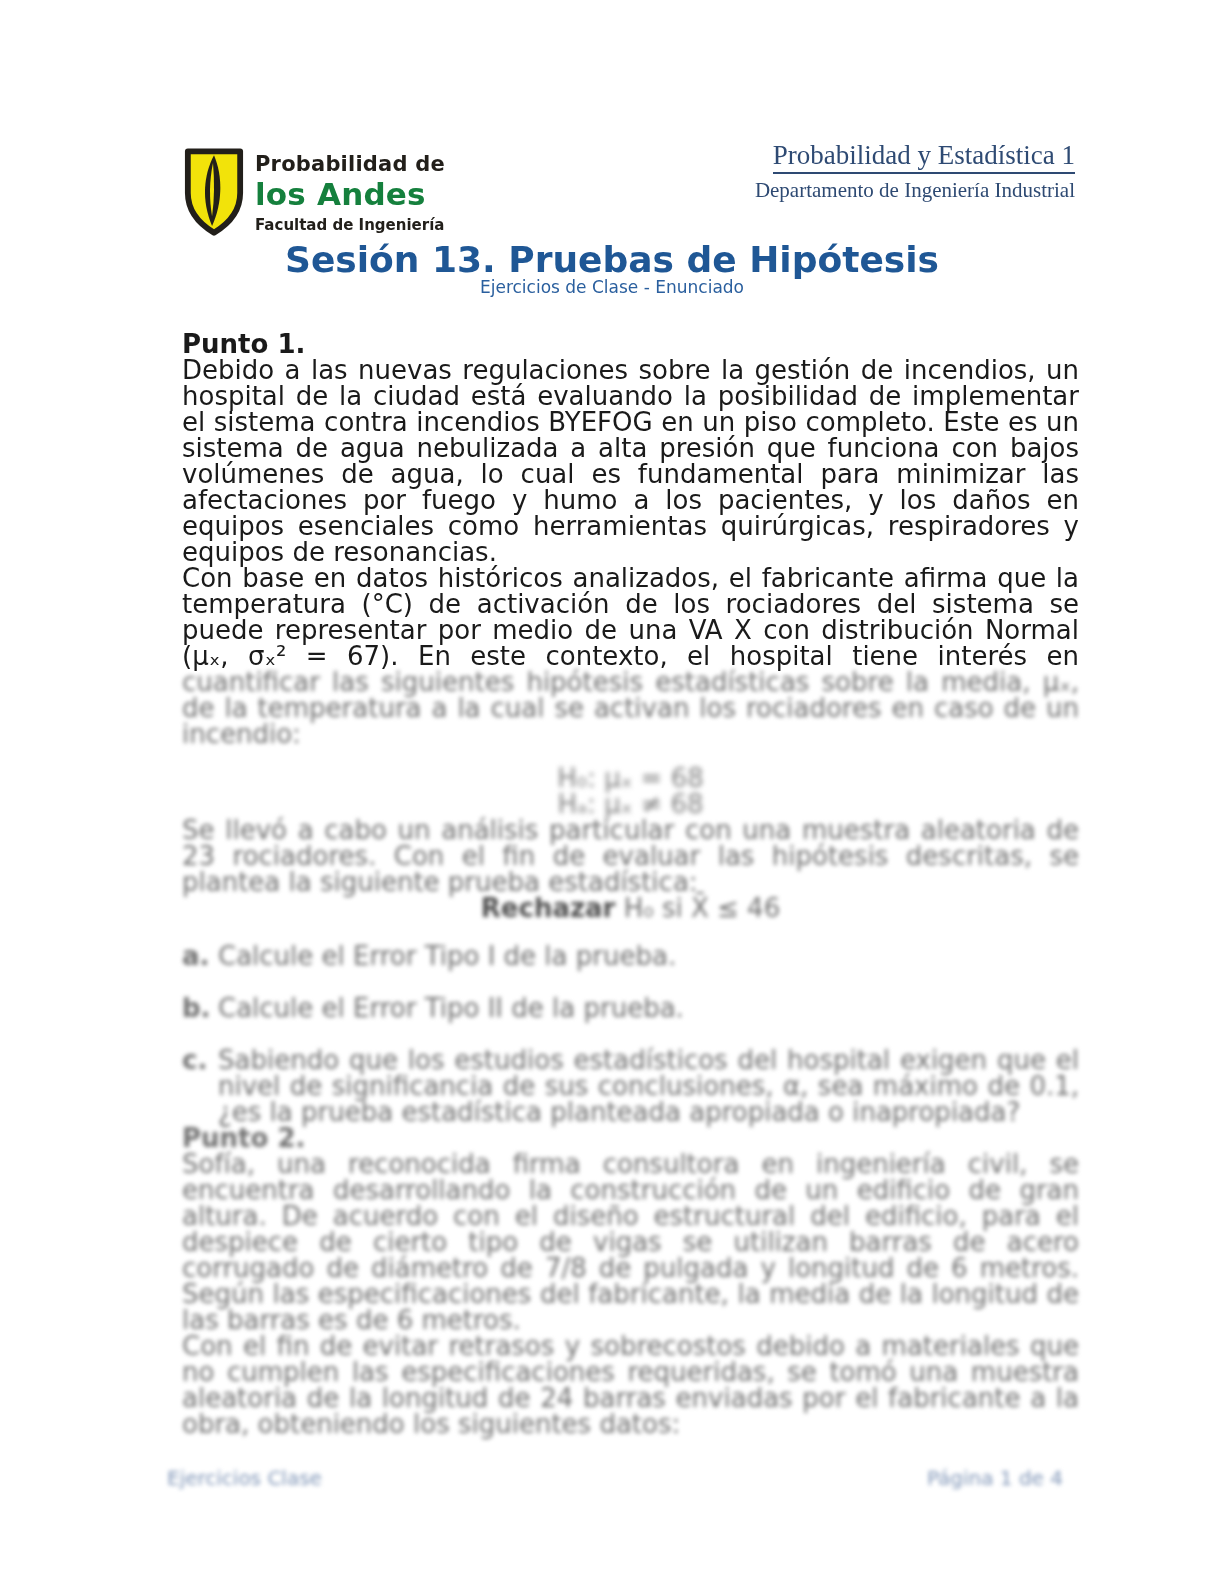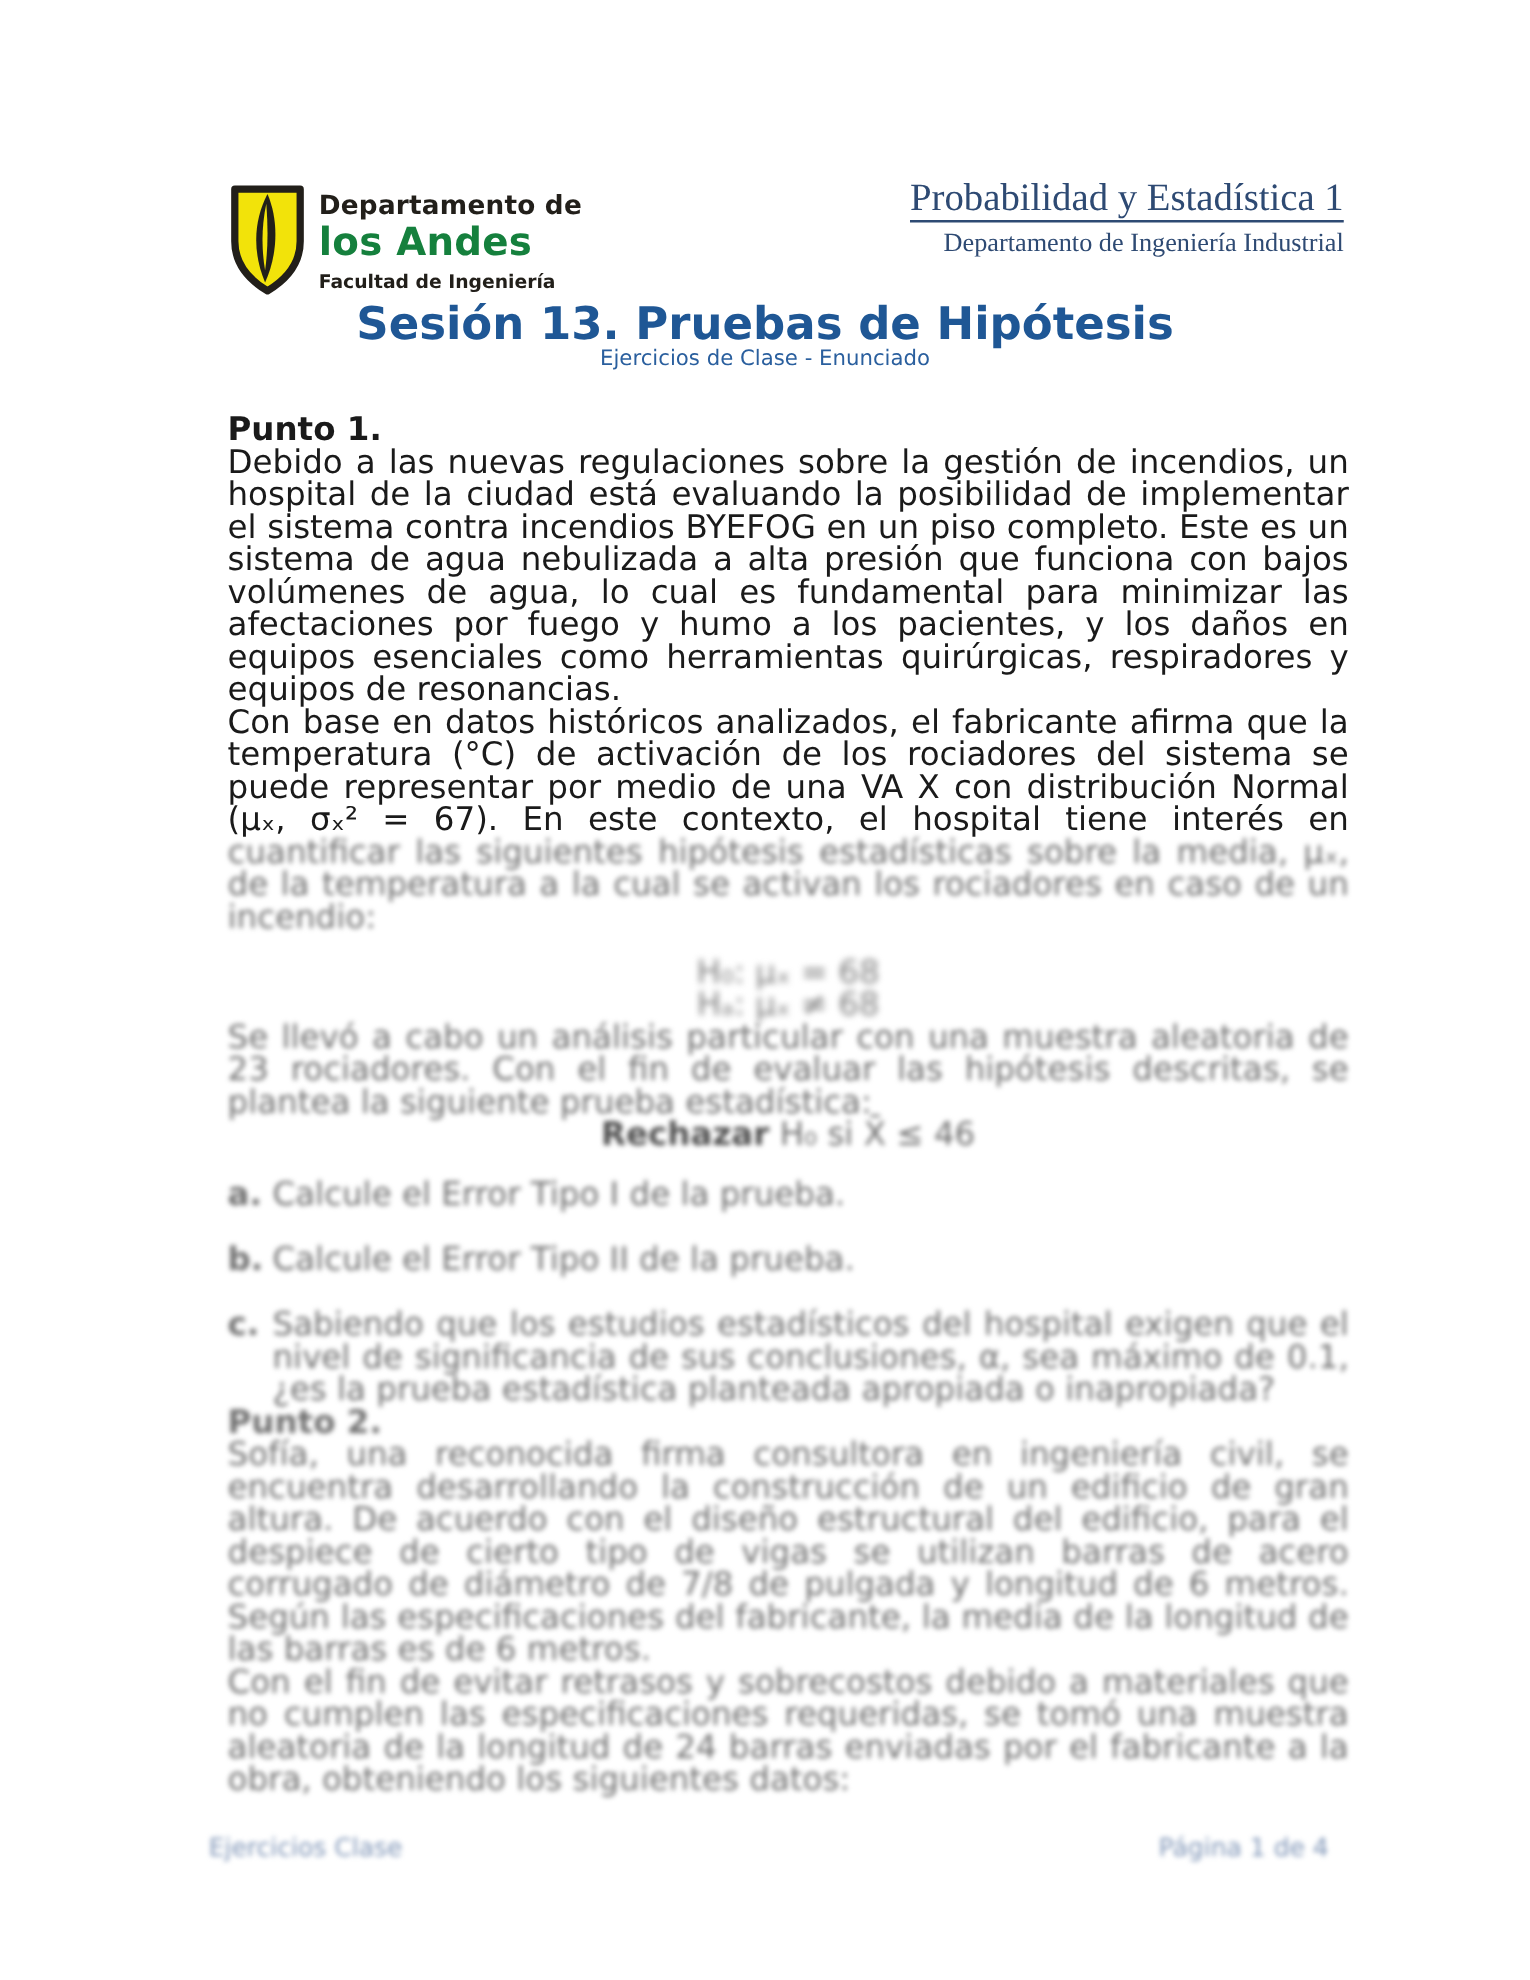--- a/index.html
+++ b/index.html
@@ -13,21 +13,21 @@
   }
   
   .logo{position:absolute;left:183px;top:148px;display:flex;align-items:flex-start;gap:10px;}
   .logo-names{padding-top:6px;line-height:1;}
   .logo-uni1{font-size:21px;font-weight:600;color:#221f1a;letter-spacing:0.2px;}
   .logo-uni2{font-size:31px;font-weight:700;color:#15803d;margin-top:4px;letter-spacing:0.2px;}
   .logo-fac{font-size:15px;font-weight:700;color:#221f1a;margin-top:8px;}
   .course{position:absolute;right:149px;top:141px;text-align:right;color:#2e4a73;}
   .course-title{
     font-family:"Liberation Serif","DejaVu Serif",serif;
-    font-size:31px;line-height:1.1;
+    font-size:27px;line-height:1.1;
     border-bottom:2px solid #2e4a73;padding-bottom:1px;display:inline-block;
   }
   .course-dept{font-size:21px;margin-top:4px;font-family:Liberation Serif, serif;}
   
   .doc-title{position:absolute;left:0;top:239px;width:100%;text-align:center;
     font-size:36px;font-weight:700;color:#1f5795;}
   .doc-subtitle{position:absolute;left:0;top:277px;width:100%;text-align:center;
     font-size:17px;color:#2a5f9e;}
   
   .content{position:absolute;left:182px;top:331px;width:897px;
@@ -59,21 +59,21 @@
 
   <div class="logo">
     <span>
       <svg viewBox="0 0 64 90" width="62" height="88" aria-hidden="true">
         <path d="M5,3 H59 V46 C59,65 47,78 32,87 C17,78 5,65 5,46 Z" fill="#F2E30A" stroke="#221F1A" stroke-width="6" stroke-linejoin="round"></path>
         <path d="M32,7 C21,28 19,54 30,80 C41,56 41,28 32,7 Z" fill="#221F1A"></path>
         <path d="M31,15 C27,34 27,52 30,70 C32.5,52 32.5,34 31,15 Z" fill="#F2E30A"></path>
       </svg>
     </span>
     <div class="logo-names">
-      <div class="logo-uni1">Departamento de</div>
+      <div class="logo-uni1">Probabilidad de</div>
       <div class="logo-uni2">los Andes</div>
       <div class="logo-fac">Facultad de Ingeniería</div>
     </div>
   </div>
 
   <div class="course">
     <div><span class="course-title">Probabilidad y Estadística 1</span></div>
     <div class="course-dept">Departamento de Ingeniería Industrial</div>
   </div>
 

